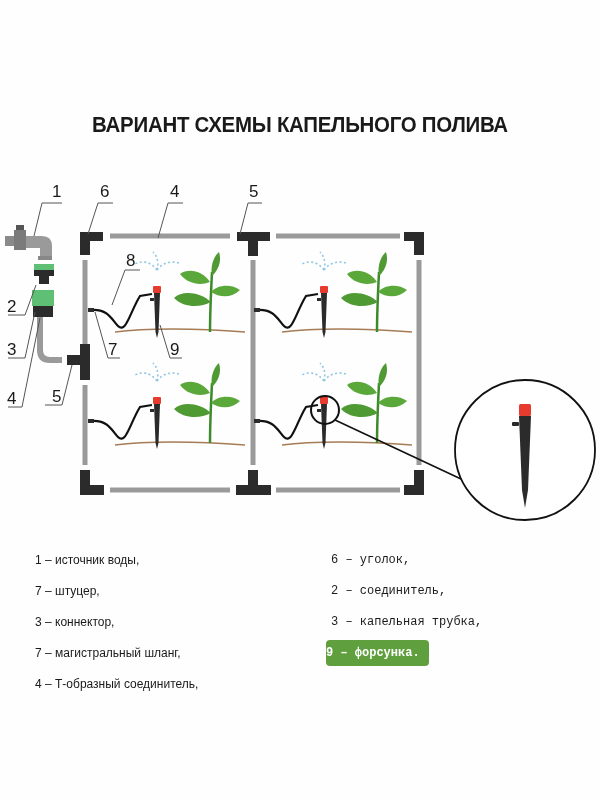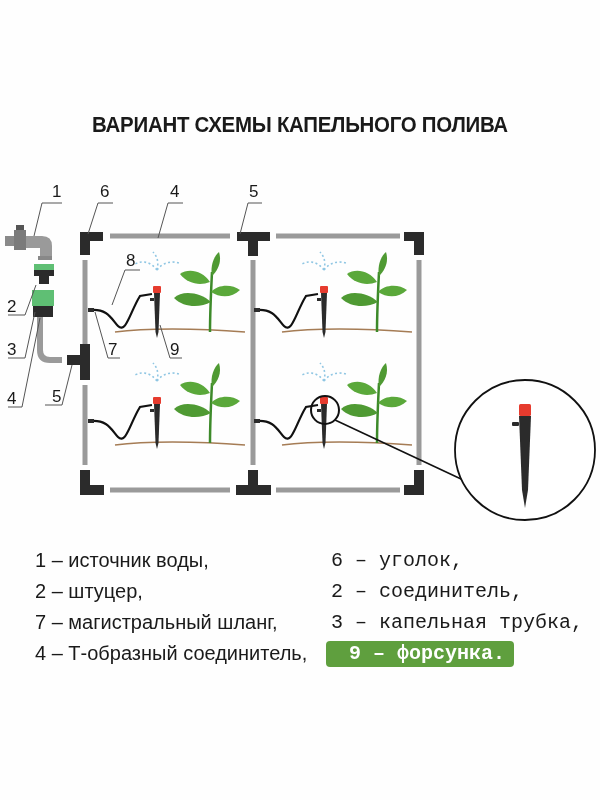--- a/index.html
+++ b/index.html
@@ -1,24 +1,24 @@
 <!DOCTYPE html>
 <html><head>
 <meta charset="utf-8">
 <style>
   html, body { margin:0; padding:0; background:#fefefe; }
   body { width:600px; height:800px; position:relative; overflow:hidden; font-family:"Liberation Sans", "DejaVu Sans", sans-serif; color:#1a1a1a; }
   .title { position:absolute; top:112px; left:0; width:600px; text-align:center; font-size:22px; font-weight:bold; letter-spacing:-0.3px; transform:scaleX(0.93); }
   svg.diagram { position:absolute; left:0; top:0; }
   .num { font-family:"Liberation Sans", sans-serif; font-size:17px; fill:#1a1a1a; }
-  .legend { position:absolute; font-size:20px; line-height:31px; }
+  .legend { position:absolute; font-size:12px; line-height:31px; }
   .legend .row { height:31px; white-space:nowrap; }
   .leg-left { left:35px; top:545px; }
   .leg-right { left:331px; top:545px;font-family:Liberation Mono, monospace; }
-  .hl { display:inline-block; background:#5f9f3e; color:#fff; font-weight:bold; border-radius:4px; padding:0 9px 0 23px; line-height:26px; margin-left:-5px; }
+  .hl { display:inline-block; background:#5f9f3e; color:#fff; font-weight:bold; border-radius:4px; padding:0 9px 0 0; line-height:26px; margin-left:-5px; }
 </style>
 </head>
 <body>
 
 <div class="title">ВАРИАНТ СХЕМЫ КАПЕЛЬНОГО ПОЛИВА</div>
 
 <svg class="diagram" width="600" height="800" viewBox="0 0 600 800" xmlns="http://www.w3.org/2000/svg">
   <defs>
     <g id="plant">
       <path d="M0,0 C0,-20 1,-40 2,-60" stroke="#3d8a2a" stroke-width="2.5" fill="none"></path>
@@ -154,21 +154,22 @@
     <text class="num" x="170" y="197">4</text>
     <text class="num" x="249" y="197">5</text>
     <text class="num" x="126" y="266">8</text>
     <text class="num" x="108" y="355">7</text>
     <text class="num" x="170" y="355">9</text>
   </g>
 </svg>
 
 <div class="legend leg-left">
   <div class="row">1 – источник воды,</div>
-  <div class="row">2 – штуцер,</div>
+  <div class="row">7 – штуцер,</div>
+  <div class="row">3 – коннектор,</div>
   <div class="row">7 – магистральный шланг,</div>
   <div class="row">4 – Т-образный соединитель,</div>
 </div>
 
 <div class="legend leg-right">
   <div class="row">6 – уголок,</div>
   <div class="row">2 – соединитель,</div>
   <div class="row">3 – капельная трубка,</div>
   <div class="row"><span class="hl">9 – форсунка.</span></div>
 </div>

